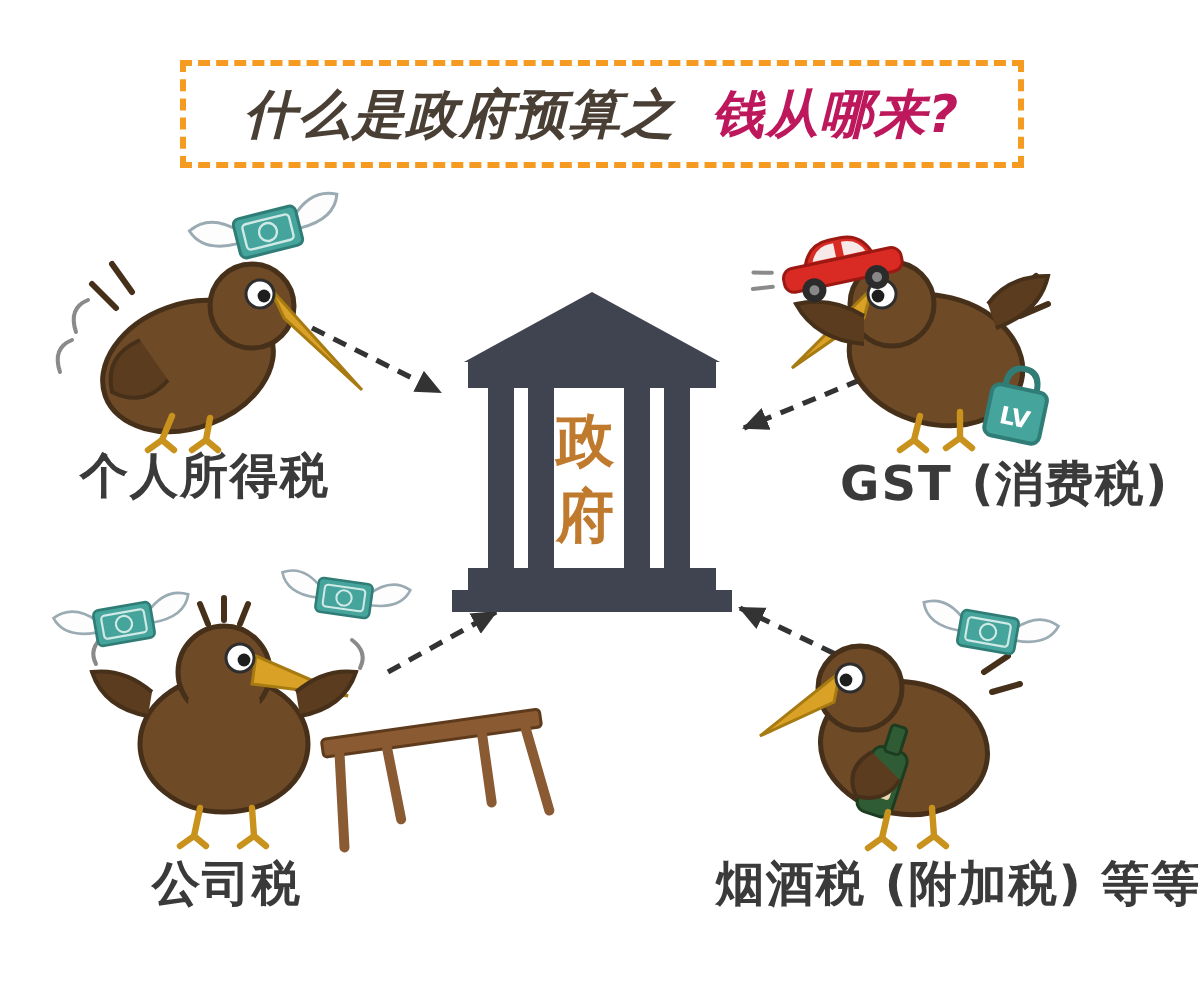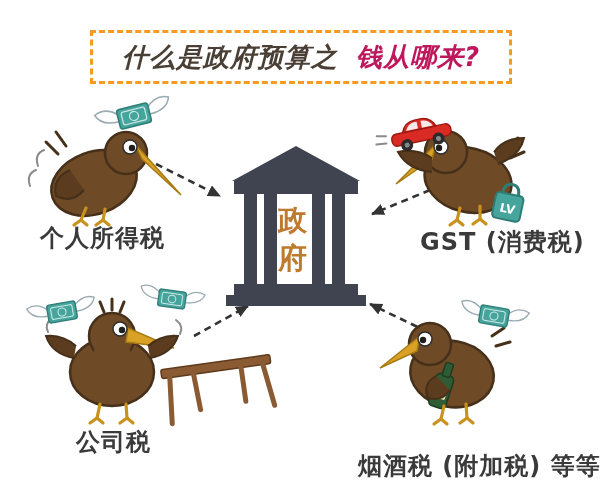--- a/index.html
+++ b/index.html
@@ -24,21 +24,21 @@
     color:#bf7a2e; font-size:29px; font-weight:bold; line-height:38px;
     word-break:break-all; 
   }
   .node-label {
     position:absolute; font-size:24px; font-weight:bold; color:#3a3a3a;
     letter-spacing:1px; white-space:nowrap;
   }
   #lbl-personal {left:40px;  top:222px;}
   #lbl-gst      {left:396px; top:226px;margin-left:24px;}
   #lbl-company  {left:76px;  top:426px;}
-  #lbl-excise   {left:358px; top:426px;margin-top:24px;}
+  #lbl-excise   {left:358px; top:426px;}
 
   
   .arrow  {stroke:#333333; stroke-width:2.6; stroke-dasharray:7 5; fill:none;}
   .motion {stroke:#8a8a8a; stroke-width:2; fill:none; stroke-linecap:round;}
   .tuft   {stroke:#46301a; stroke-width:3; fill:none; stroke-linecap:round;}
   .leg    {stroke:#c8921d; stroke-width:3.2; fill:none; stroke-linecap:round;}
   .tableleg {stroke:#8a5a33; stroke-width:5; fill:none; stroke-linecap:round;}
 </style>
 </head>
 <body>

